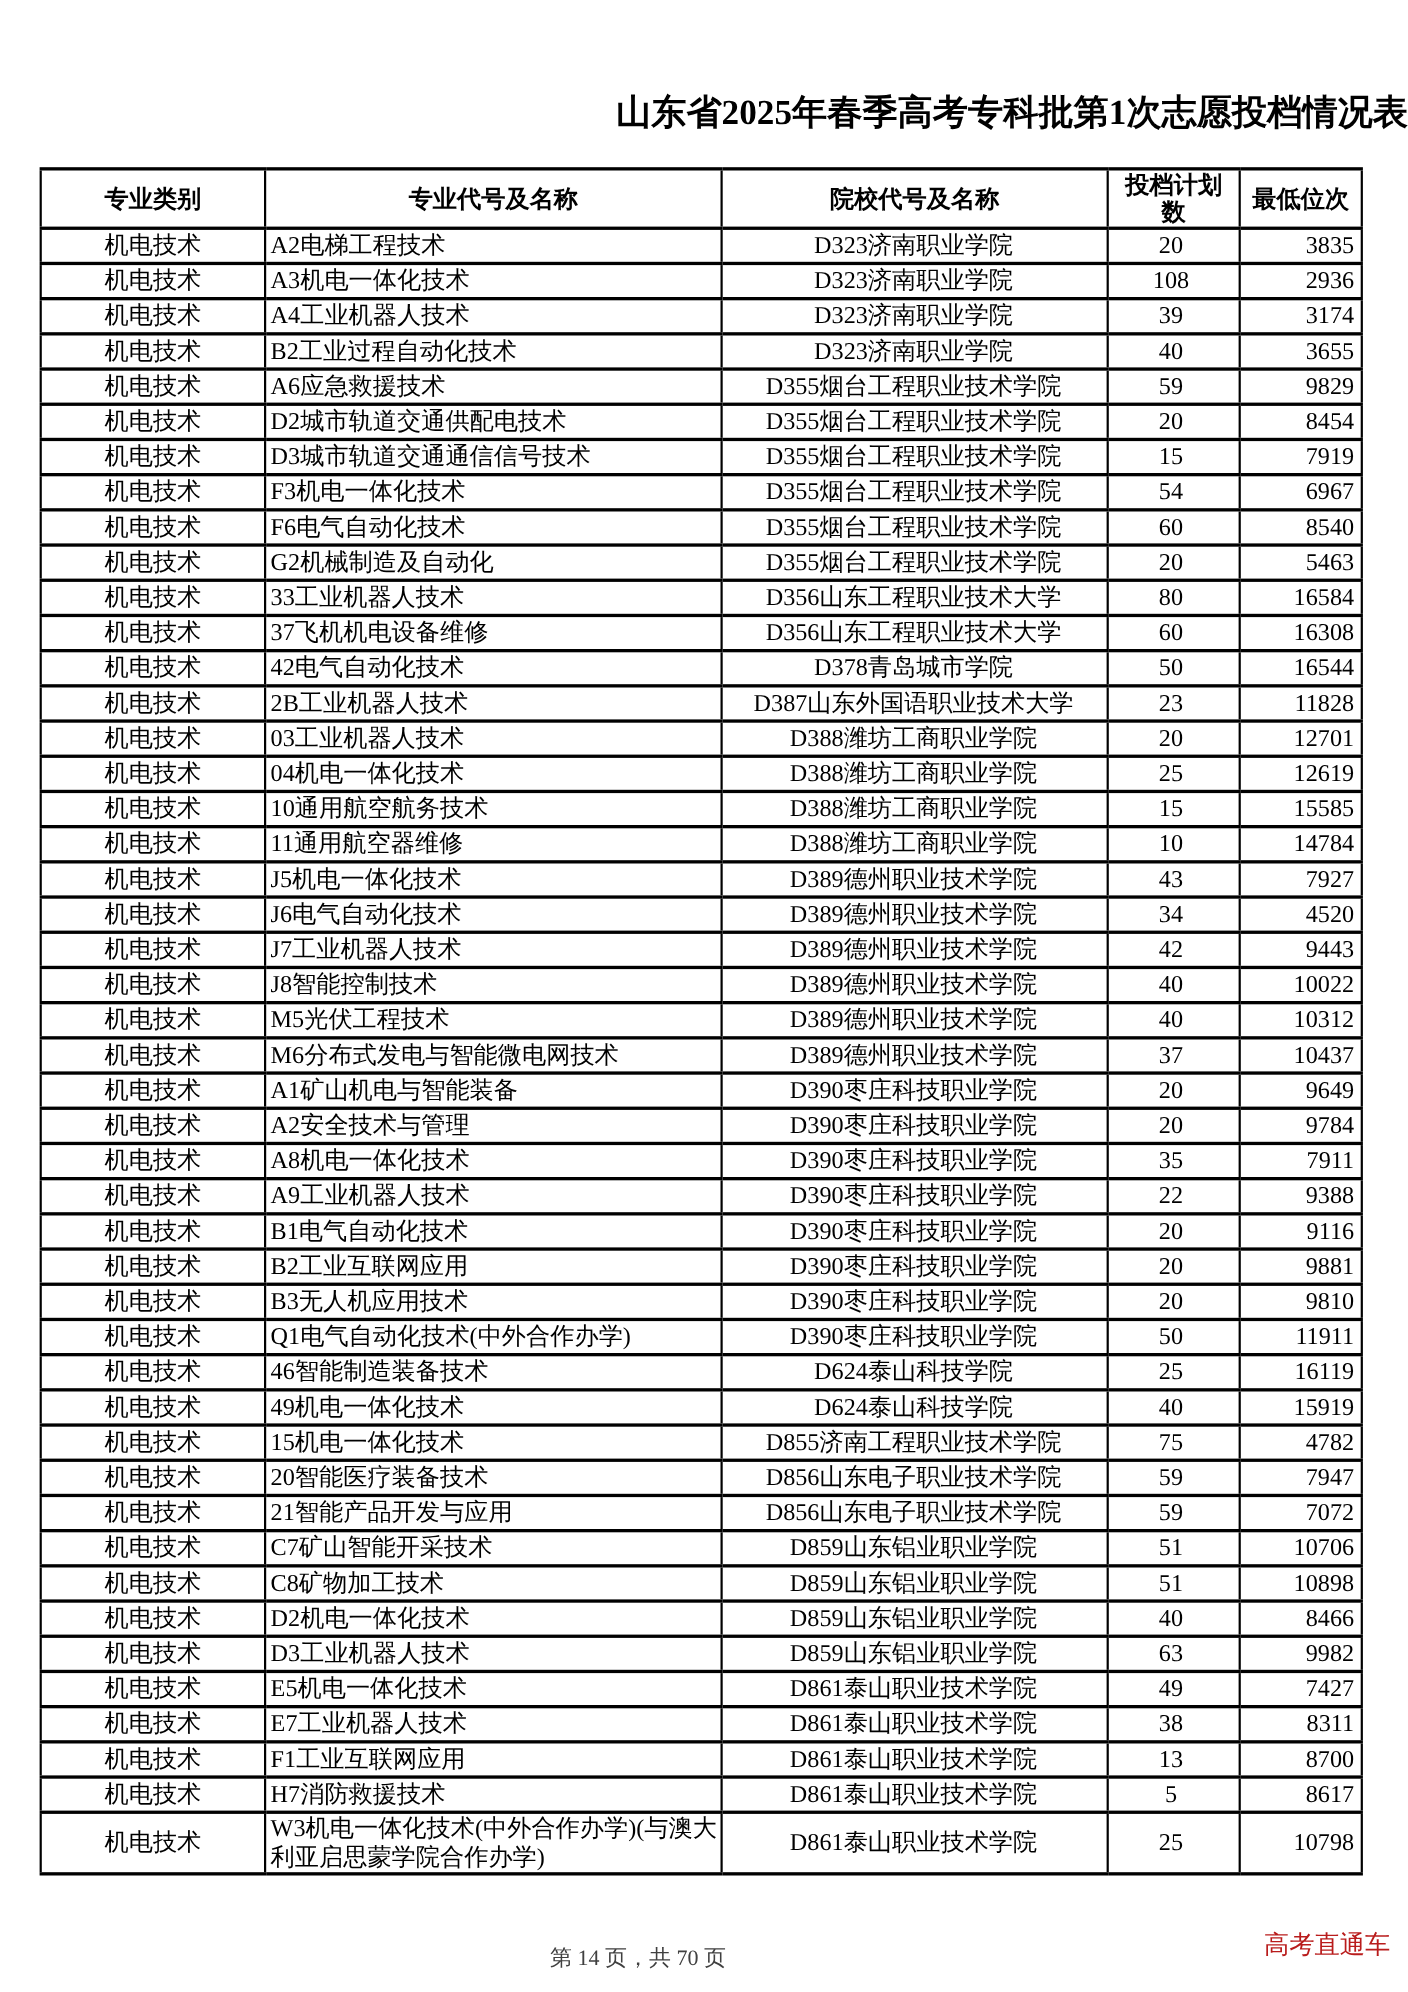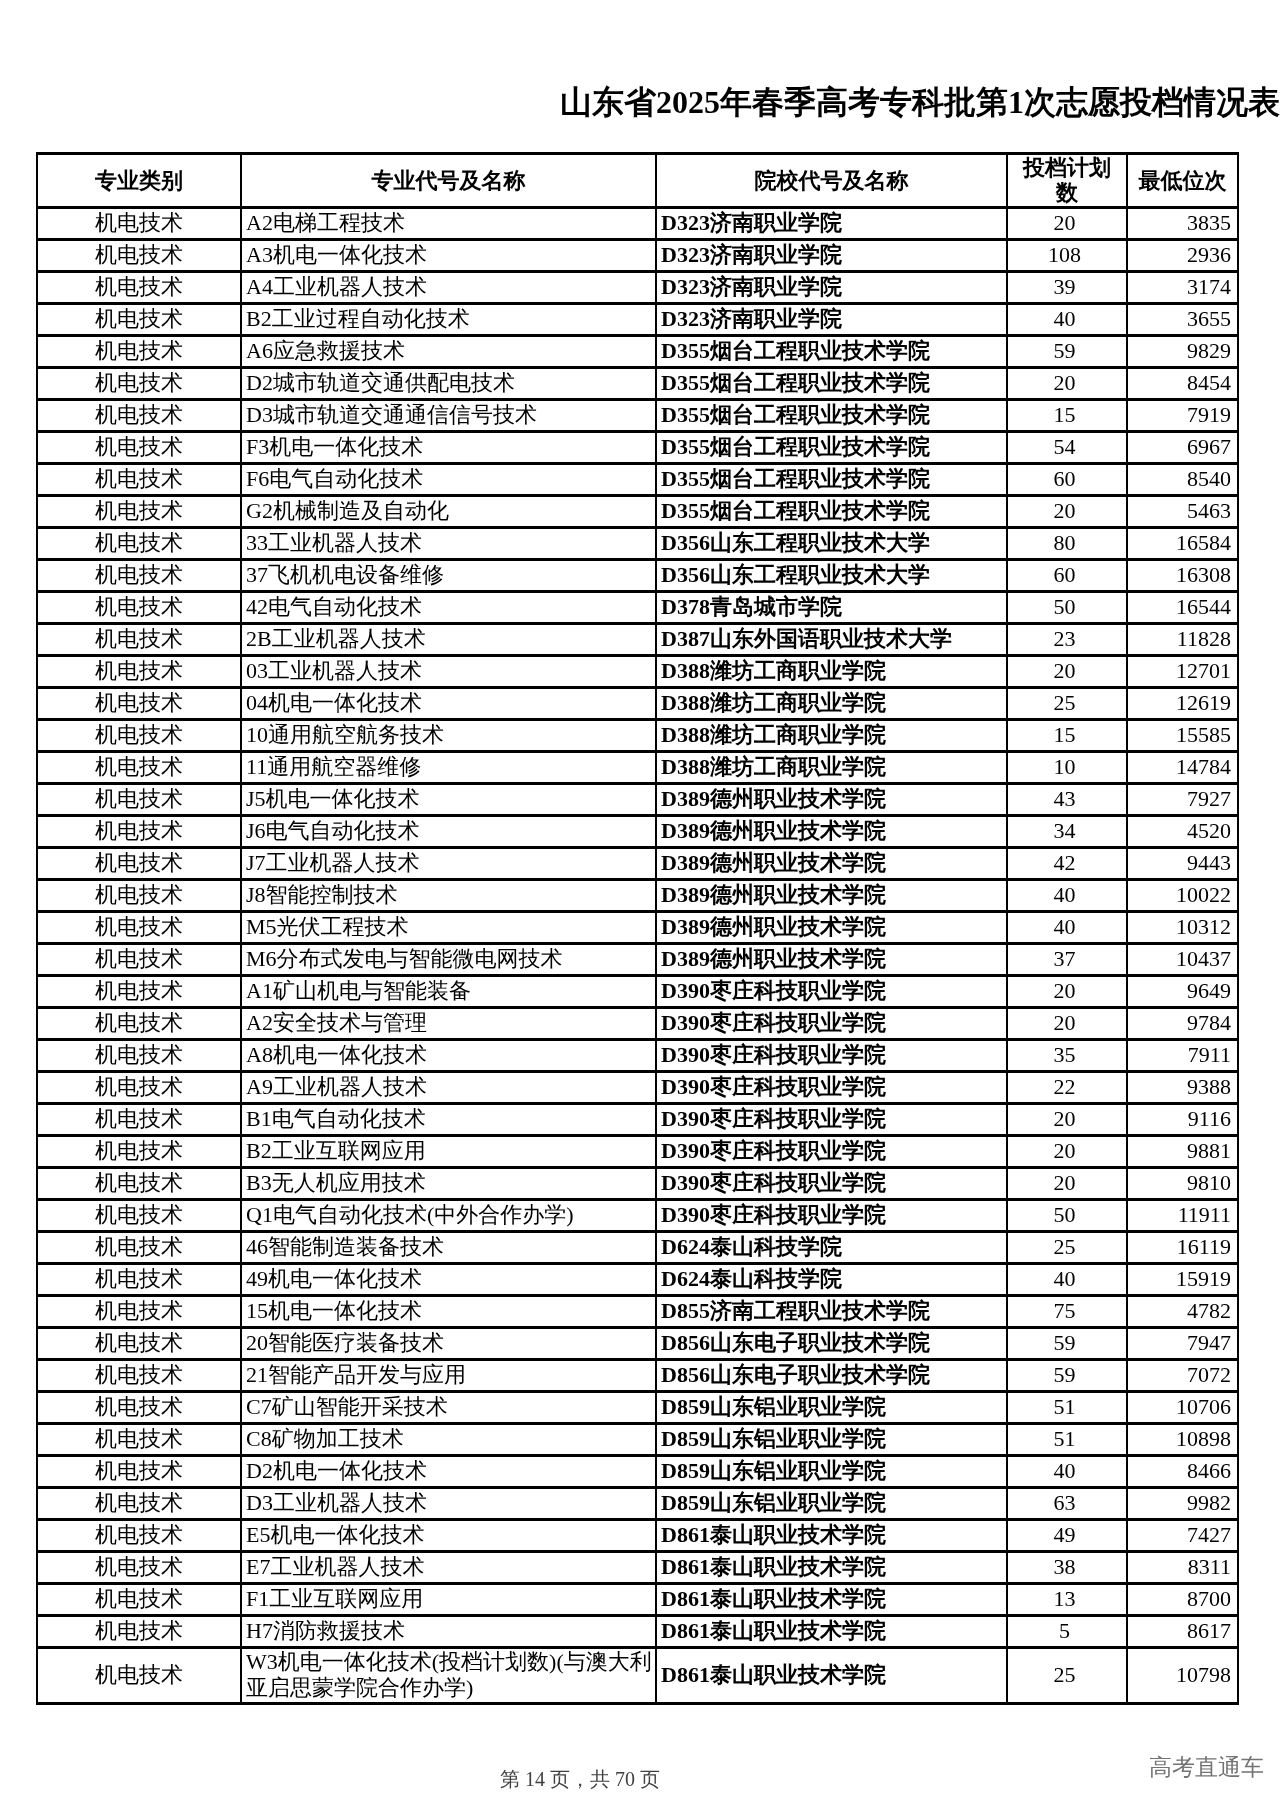--- a/index.html
+++ b/index.html
@@ -56,38 +56,38 @@
   .filing-table th.th-plan {
     padding: 0 10px;
   }
   .filing-table td {
     height: 29px;
     line-height: 1.22;
     vertical-align: middle;
   }
   td.c-cat    { text-align: center; }
   td.c-major  { text-align: left;  padding-left: 4px;  padding-right: 2px; }
-  td.c-college{ text-align: left;  padding-left: 4px;  padding-right: 6px; font-weight: bold; }
+  td.c-college{ text-align: center;  padding-left: 4px;  padding-right: 6px; }
   td.c-plan   { text-align: center; padding-right: 5px; }
   td.c-rank   { text-align: right; padding-right: 6px; }
   .footer-page {
     position: absolute;
     top: 1766px;
     left: 0;
     width: 1160px;
     text-align: center;
     font-size: 20px;
     color: #404040;
   }
   .watermark {
     position: absolute;
     top: 1752px;
     right: 16px;
     font-size: 23px;
-    color: #737373;
+    color: #b91c1c;
   }
 </style>
 </head>
 <body>
 
 <div class="page">
 
   <div class="doc-title">山东省2025年春季高考专科批第1次志愿投档情况表</div>
 
   <table class="filing-table">
@@ -418,21 +418,21 @@
         </tr>
         <tr>
           <td class="c-cat">机电技术</td>
           <td class="c-major">H7消防救援技术</td>
           <td class="c-college">D861泰山职业技术学院</td>
           <td class="c-plan">5</td>
           <td class="c-rank">8617</td>
         </tr>
         <tr>
           <td class="c-cat">机电技术</td>
-          <td class="c-major">W3机电一体化技术(投档计划数)(与澳大利亚启思蒙学院合作办学)</td>
+          <td class="c-major">W3机电一体化技术(中外合作办学)(与澳大利亚启思蒙学院合作办学)</td>
           <td class="c-college">D861泰山职业技术学院</td>
           <td class="c-plan">25</td>
           <td class="c-rank">10798</td>
         </tr>
       </tbody>
   </table>
 
   <div class="footer-page">第 14 页，共 70 页</div>
 
   <div class="watermark">高考直通车</div>

